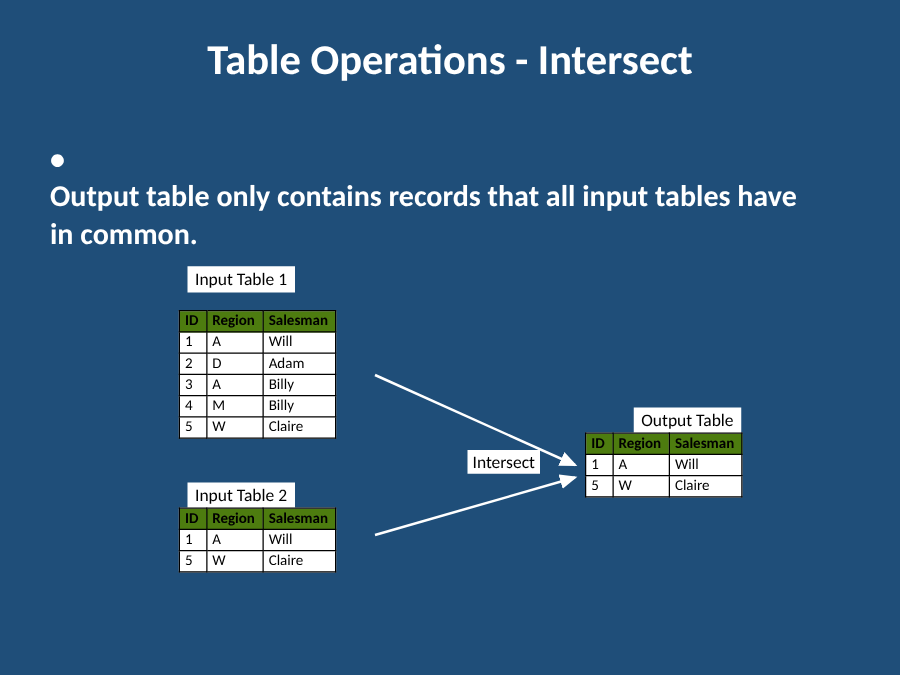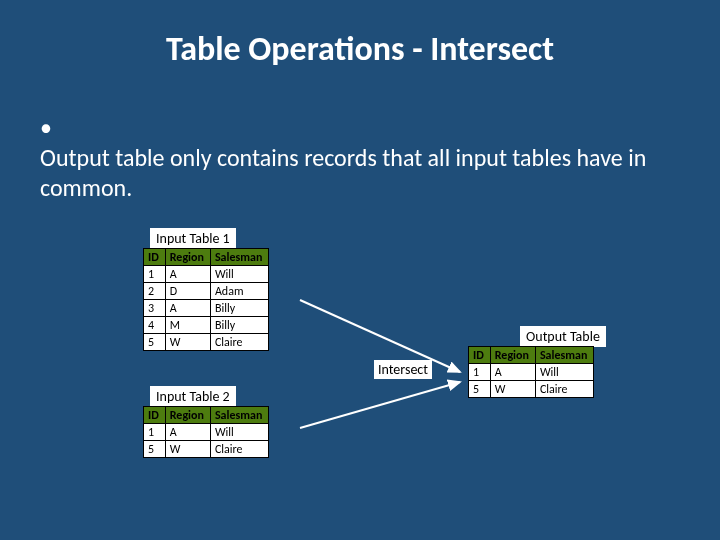--- a/index.html
+++ b/index.html
@@ -13,21 +13,21 @@
   .title {
     color: #fff;
     font-size: 34px;
     font-weight: 700;
     text-align: center;
     padding-top: 28px;
   }
   .bullet-row {
     color: #fff;
     font-size: 24px;
-    font-weight: 400;
+    font-weight: 700;
     padding: 44px 40px 0 40px;
     line-height: 1.25;
   }
   .bullet-row .dot {
     display: inline-block;
     width: 18px;
     vertical-align: top;
   }
   .bullet-row .txt {
     display: inline-block;
@@ -74,21 +74,21 @@
 </head>
 <body>
 
 <div class="title">Table Operations - Intersect</div>
 
 <div class="bullet-row">
   <span class="dot">•</span>
   <span class="txt">Output table only contains records that all input tables have in common.</span>
 </div>
 
-<div class="tbl-label" style="left:150px; top:228px;">Input Table 1</div>
+<div class="tbl-label" style="left:150px; top:213px;">Input Table 1</div>
 <table class="data" style="left:143px; top:248px;">
   <tbody>
       <tr>
     <th>ID</th>
     <th>Region</th>
     <th>Salesman</th>
   </tr>
   <tr>
         <td>1</td>
         <td>A</td>
@@ -131,21 +131,21 @@
         <td>Will</td>
       </tr>
   <tr>
         <td>5</td>
         <td>W</td>
         <td>Claire</td>
       </tr>
 </tbody>
   </table>
 
-<div class="tbl-label" style="left:520px; top:326px;">Output Table</div>
+<div class="tbl-label" style="left:507px; top:326px;">Output Table</div>
 <table class="data" style="left:468px; top:346px;">
   <tbody>
       <tr>
     <th>ID</th>
     <th>Region</th>
     <th>Salesman</th>
   </tr>
   <tr>
         <td>1</td>
         <td>A</td>

